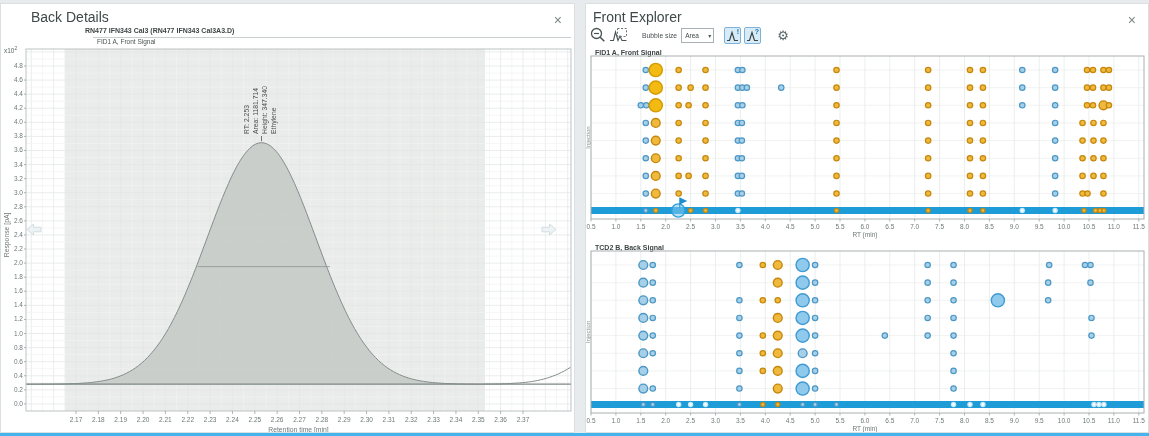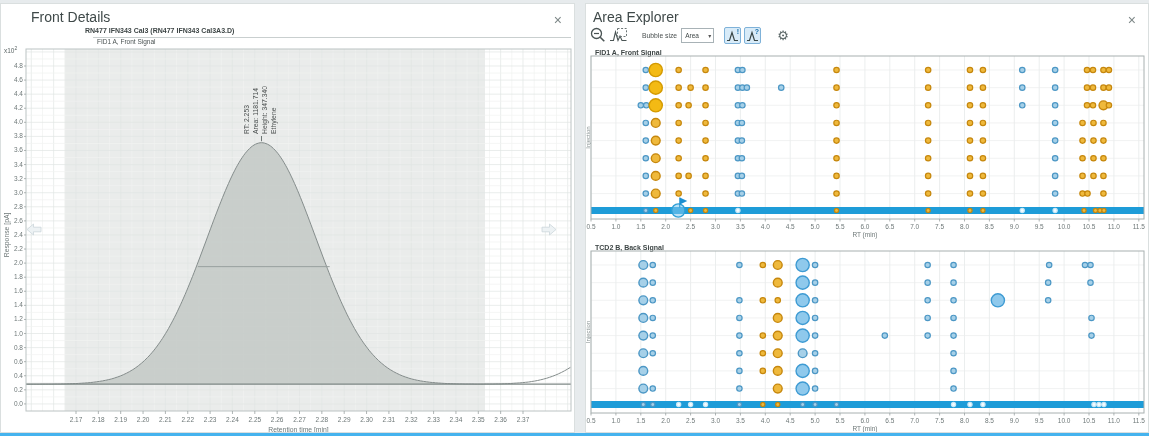--- a/index.html
+++ b/index.html
@@ -32,21 +32,21 @@
               margin-left:4px;box-sizing:border-box;cursor:pointer}
   .select-value{position:absolute;left:3px;top:3px;font-size:6.5px;color:#3E4646}
   .select-caret{position:absolute;right:2px;top:3px;font-size:6px;color:#555}
   .gear{font-size:13px;color:#5A6666;margin-left:16px;cursor:pointer;line-height:1}
   .bottom-bar{position:absolute;left:0;right:0;bottom:0;height:3px}
 </style>
 </head>
 <body>
 
 <div class="panel" id="leftPanel">
-  <div class="panel-title" style="left:30px;top:5px">Front Details</div>
+  <div class="panel-title" style="left:30px;top:5px">Back Details</div>
   <div class="close-btn">×</div>
   <div class="dataset-title">RN477 IFN343 Cal3 (RN477 IFN343 Cal3A3.D)</div>
   <div class="tab-rule"></div>
   <div class="tab-label">FID1 A, Front Signal</div>
   <div class="ymult"><span>x10</span><sup>2</sup></div>
   <svg id="chromSvg" class="chart-svg" style="top:43px" width="575" height="387">
       <rect x="63.82500000000024" y="2" width="420.1800000000004" height="362" fill="#EAECEB"></rect>
       <g>
         <line x1="30.29999999999996" y1="2" x2="30.29999999999996" y2="364" stroke="#E1E5E4" stroke-width="0.7"></line>
         <line x1="41.474999999999724" y1="2" x2="41.474999999999724" y2="364" stroke="#F0F2F1" stroke-width="0.7"></line>
@@ -261,21 +261,21 @@
         <line x1="23" y1="19" x2="25" y2="19" stroke="#9AA2A2" stroke-width="0.8"></line>
         <text x="22" y="21" font-size="6.5" fill="#6E7878" text-anchor="end">4.8</text>
       </g>
       <text x="8" y="187.96" font-size="6.8" fill="#6E7878" text-anchor="middle" transform="rotate(-90 8 187.96)">Response [pA]</text>
       <polygon points="26,182.5 32.5,177 32.5,180.2 40,180.2 40,184.8 32.5,184.8 32.5,188" fill="#EDF2F4" stroke="#CBD6DA" stroke-width="0.8"></polygon>
       <polygon points="555,182.5 548.5,177 548.5,180.2 541,180.2 541,184.8 548.5,184.8 548.5,188" fill="#EDF2F4" stroke="#CBD6DA" stroke-width="0.8"></polygon>
     </svg>
 </div>
 
 <div class="panel" id="rightPanel">
-  <div class="panel-title" style="left:7px;top:5px">Area Explorer</div>
+  <div class="panel-title" style="left:7px;top:5px">Front Explorer</div>
   <div class="close-btn">×</div>
 
   <div class="toolbar">
     <button class="tool-btn" style="width:16px;height:16px">
       <svg width="16" height="16">
         <circle cx="6.5" cy="6.5" r="5" fill="none" stroke="#4A5454" stroke-width="1.3"></circle>
         <line x1="4" y1="6.5" x2="9" y2="6.5" stroke="#4A5454" stroke-width="1.2"></line>
         <line x1="10.2" y1="10.2" x2="14.3" y2="14.3" stroke="#4A5454" stroke-width="1.6"></line>
       </svg>
     </button>

